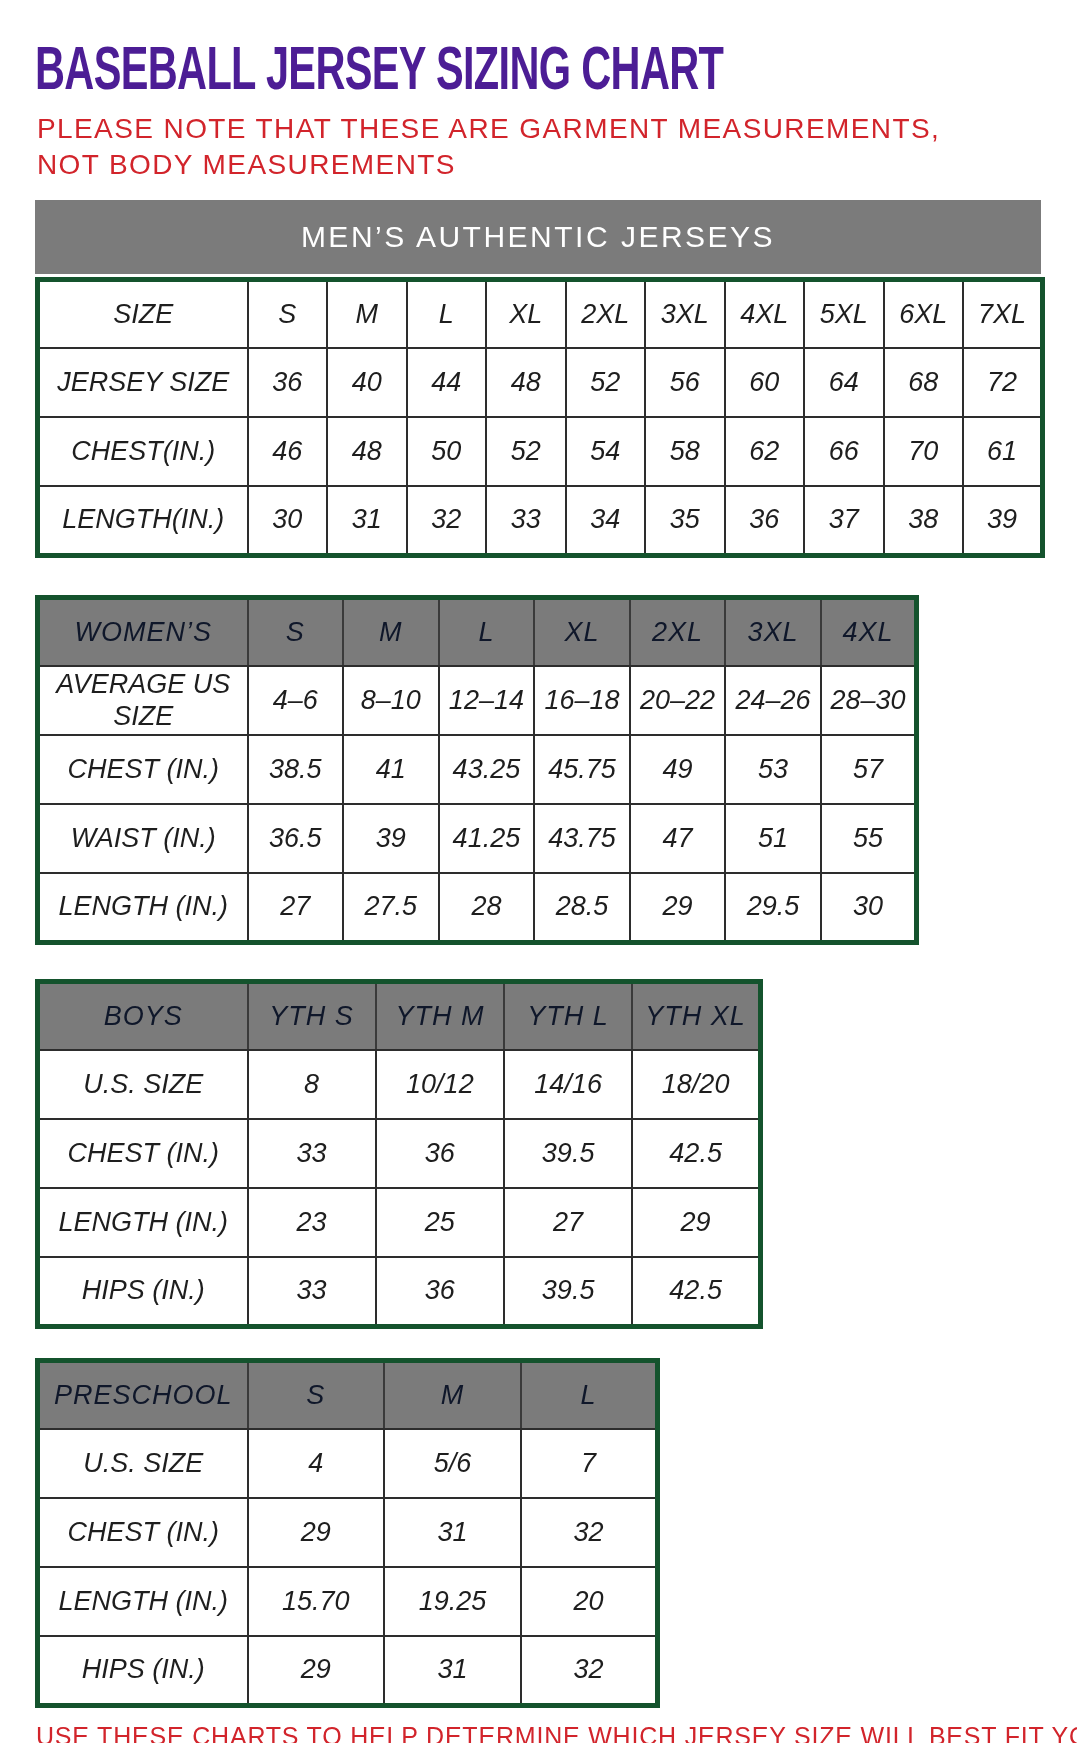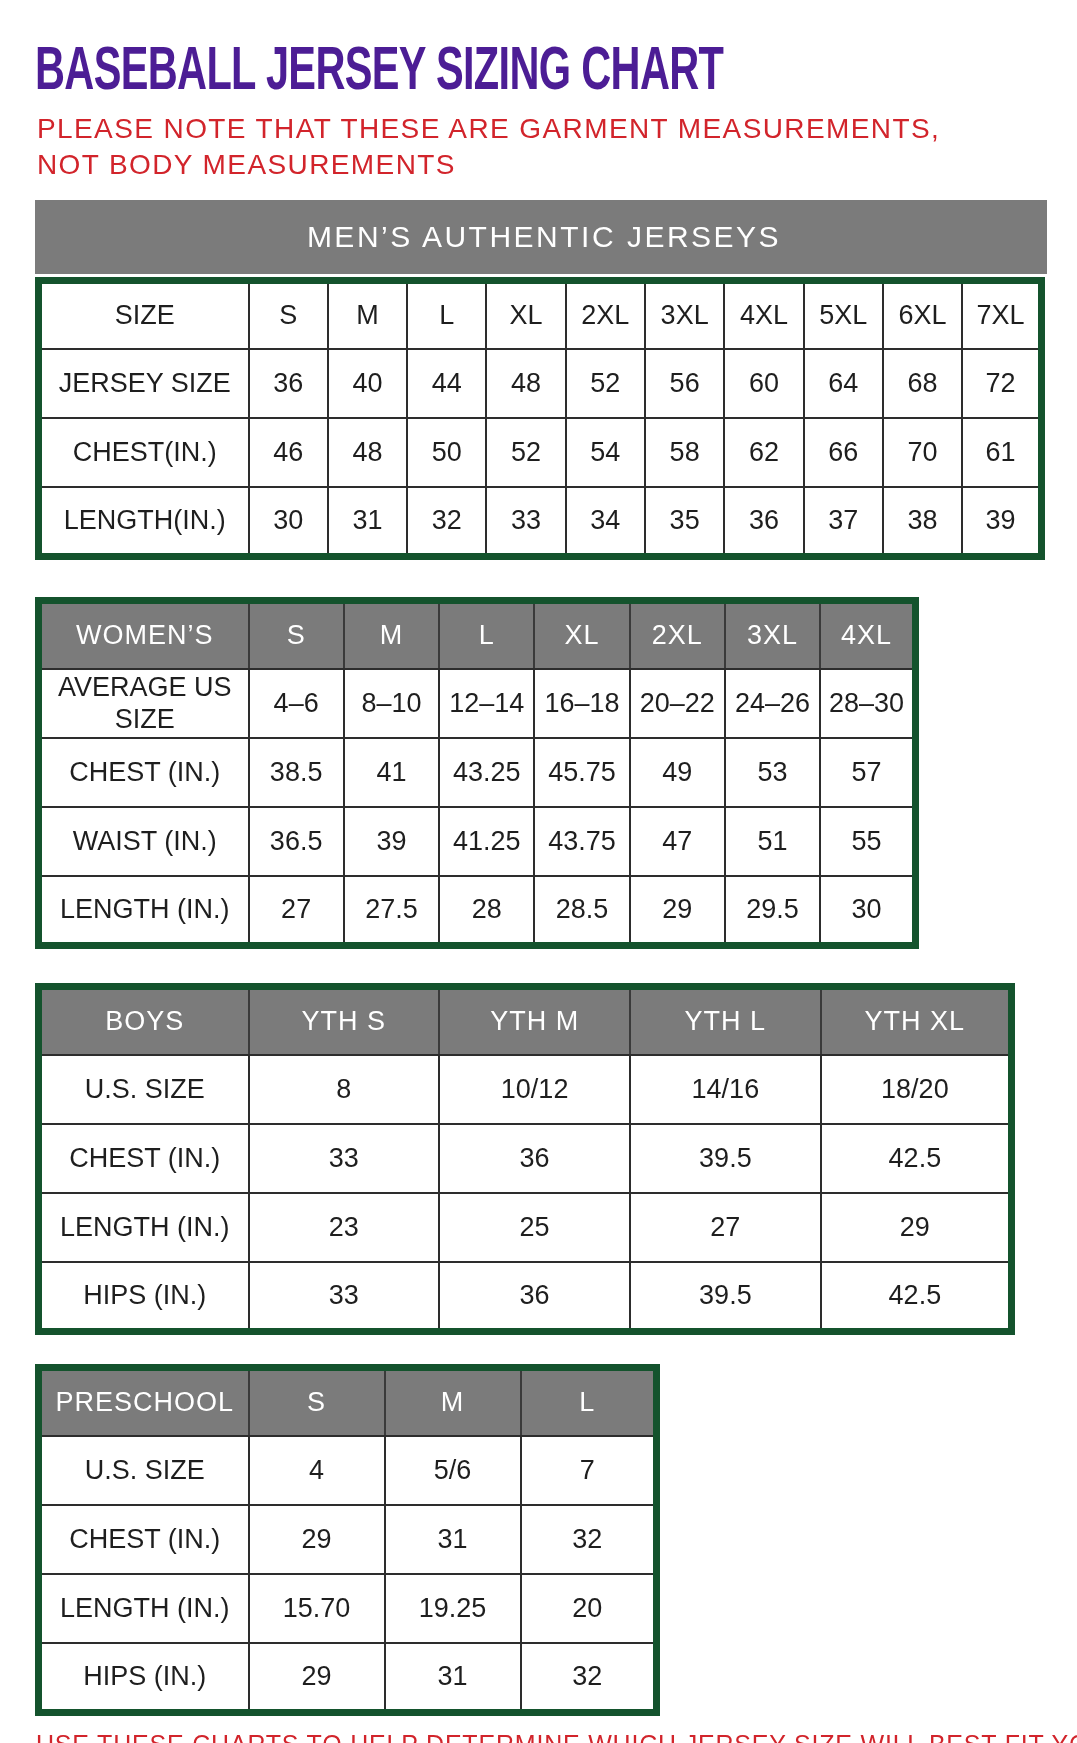--- a/index.html
+++ b/index.html
@@ -35,42 +35,42 @@
 
   
   .tbl-wrap{margin-top:0;}
   .banner{
     width:1006px;height:74px;
     background:var(--gray);
     color:#ffffff;
     display:flex;align-items:center;justify-content:center;
     font-size:30px;letter-spacing:2.5px;
     margin:17px 0 3px 0;
-    padding-left:6px;
   }
   table{
     border-collapse:collapse;table-layout:fixed;
-    border:7px solid #14532d;
+    border:5px solid #14532d;
+    font-style:italic;
   }
   table.tbl-mens{width:1010px;}
   table.tbl-womens{width:884px;margin-top:37px;}
-  table.tbl-boys{width:980px;margin-top:34px;}
+  table.tbl-boys{width:728px;margin-top:34px;}
   table.tbl-preschool{width:625px;margin-top:29px;}
   th,td{
     border:2px solid var(--border);
     height:69px;
     text-align:center;vertical-align:middle;
     font-size:27px;font-weight:400;
     padding:0 4px;box-sizing:border-box;
     line-height:1.18;
   }
   th:first-child,td:first-child{width:210px;}
   tr.head-row th{
     background:var(--gray);
-    color:#ffffff;
+    color:#0f172a;
     border-color:#3a3a3a;
     border-bottom-color:var(--border);
     letter-spacing:1px;
   }
 
   
   .footer{
     margin:14px 0 0 1px;
     font-size:25px;letter-spacing:0.8px;
     color:var(--red);

